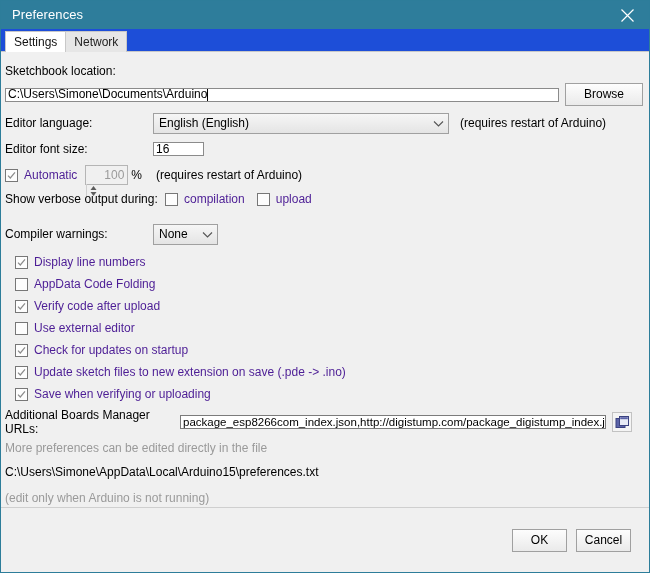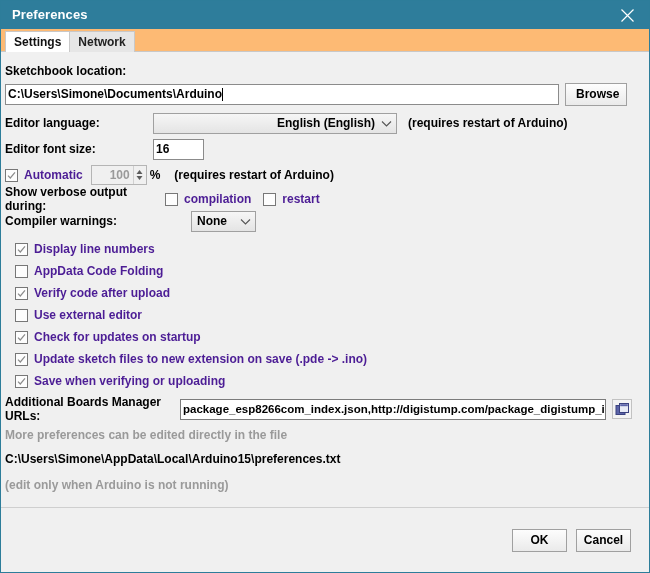--- a/index.html
+++ b/index.html
@@ -18,21 +18,20 @@
 
   #window {
     position: relative;
     width: 650px;
     height: 573px;
     box-sizing: border-box;
     background: #f0f0f0;
     border: 1px solid #2d7d9a;
     display: flex;
     flex-direction: column;
-    font-weight: bold;
   }
 
   
   #titlebar {
     height: 28px;
     min-height: 28px;
     background: #2e7d9b;
     display: flex;
     align-items: center;
     justify-content: space-between;
@@ -52,21 +51,21 @@
     align-items: center;
     justify-content: center;
     cursor: pointer;
   }
   #close-btn svg { display: block; }
 
   
   #tabstrip {
     height: 23px;
     min-height: 23px;
-    background: #fdba74;
+    background: #1d4ed8;
     display: flex;
     align-items: flex-end;
     padding-left: 4px;
     box-sizing: border-box;
     position: relative;
     border-bottom: 1px solid #c8c8c8;
   }
   .tab {
     height: 21px;
     line-height: 21px;
@@ -111,21 +110,21 @@
   }
   .lbl-col {
     width: 148px;
     min-width: 148px;
   }
 
   
   .textfield {
     border: 1px solid #8b8b8b;
     background: #ffffff;
-    height: 21px;
+    height: 14px;
     box-sizing: border-box;
     font-family: "Liberation Sans", sans-serif;
     font-size: 12px;
     color: #000;
     padding: 0 2px;
     line-height: 19px;
     white-space: nowrap;
     overflow: hidden;
     display: flex;
     align-items: center;
@@ -281,28 +280,28 @@
 
     <div class="row" style="height:22px; margin-top:8px;">
       <span class="lbl">Sketchbook location:</span>
     </div>
 
     <div class="row" style="height:23px; margin-top:1px;">
       <div class="textfield" style="width:554px;">
         <span>C:\Users\Simone\Documents\Arduino</span>
           <span class="caret"></span>
       </div>
-      <div class="btn" style="width:62px; margin-left:6px;">
+      <div class="btn" style="width:78px; margin-left:6px;">
         <span>Browse</span>
       </div>
     </div>
 
     <div class="row" style="height:22px; margin-top:6px;">
       <span class="lbl lbl-col">Editor language:</span>
-      <div class="combo" style="width:244px;justify-content:flex-end;">
+      <div class="combo" style="width:296px;">
         <span>English (English)</span>
         <span class="arrow">
           <svg width="11" height="7" viewBox="0 0 11 7">
               <path d="M1 1.5 L5.5 6 L10 1.5" stroke="#555" stroke-width="1.1" fill="none"></path>
             </svg>
         </span>
       </div>
       <span class="lbl" style="margin-left:11px;">(requires restart of Arduino)</span>
     </div>
 
@@ -315,46 +314,46 @@
 
     <div class="row" style="height:22px; margin-top:4px;">
       <div class="cbrow">
         <span class="cb">
           <svg width="9" height="9" viewBox="0 0 9 9">
               <path d="M1 4.6 L3.3 7 L8 1.4" stroke="#8c8c8c" stroke-width="1.2" fill="none"></path>
             </svg>
         </span>
         <span class="cbtext">Automatic</span>
       </div>
-      <div class="spinner" style="margin-left:8px;">
+      <div class="spinner" style="margin-left:8px;flex-direction:column;">
         <span class="sval">100</span>
         <span class="sbtns">
           <svg width="9" height="14" viewBox="0 0 9 14">
             <path d="M4.5 2 L7.5 6 L1.5 6 Z" fill="#5c5c5c"></path>
             <path d="M4.5 12 L7.5 8 L1.5 8 Z" fill="#5c5c5c"></path>
           </svg>
         </span>
       </div>
       <span class="lbl" style="margin-left:3px;">%</span>
       <span class="lbl" style="margin-left:14px;">(requires restart of Arduino)</span>
     </div>
 
     <div class="row" style="height:22px; margin-top:2px;">
       <span class="lbl" style="width:160px; min-width:160px;">Show verbose output during:</span>
       <div class="cbrow">
         <span class="cb"></span>
         <span class="cbtext">compilation</span>
       </div>
       <div class="cbrow" style="margin-left:12px;">
         <span class="cb"></span>
-        <span class="cbtext">restart</span>
-      </div>
-    </div>
-
-    <div class="row" style="height:22px; margin-top:0;gap:38px;">
+        <span class="cbtext">upload</span>
+      </div>
+    </div>
+
+    <div class="row" style="height:22px; margin-top:13px;">
       <span class="lbl lbl-col">Compiler warnings:</span>
       <div class="combo" style="width:65px;">
         <span>None</span>
         <span class="arrow">
           <svg width="11" height="7" viewBox="0 0 11 7">
               <path d="M1 1.5 L5.5 6 L10 1.5" stroke="#555" stroke-width="1.1" fill="none"></path>
             </svg>
         </span>
       </div>
     </div>

